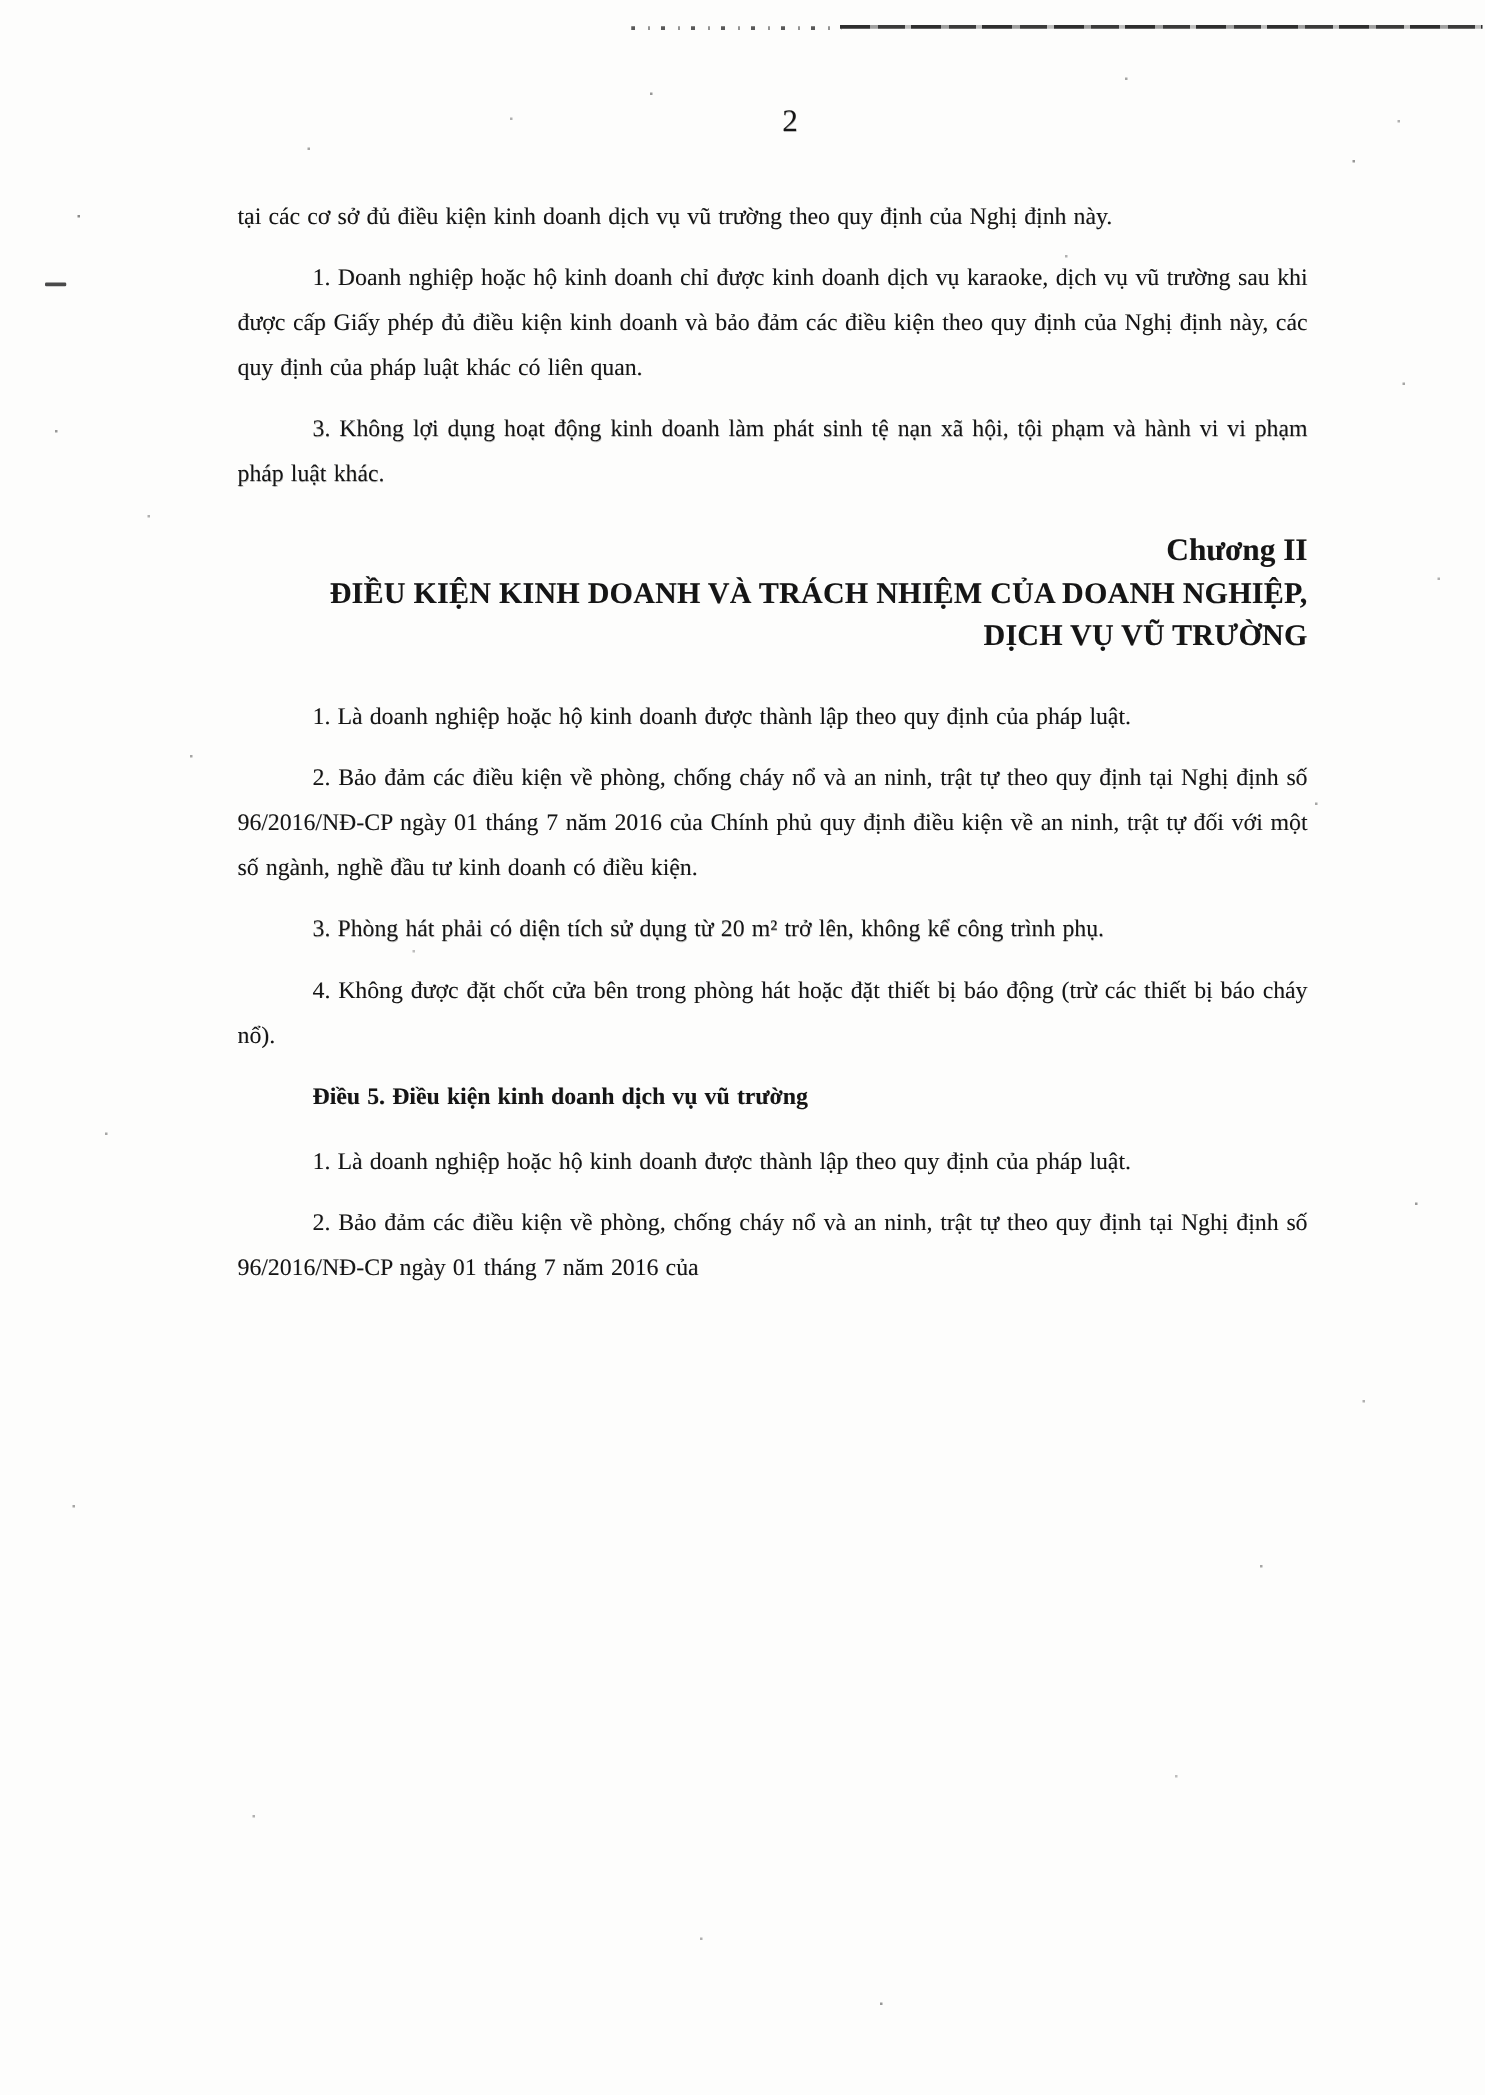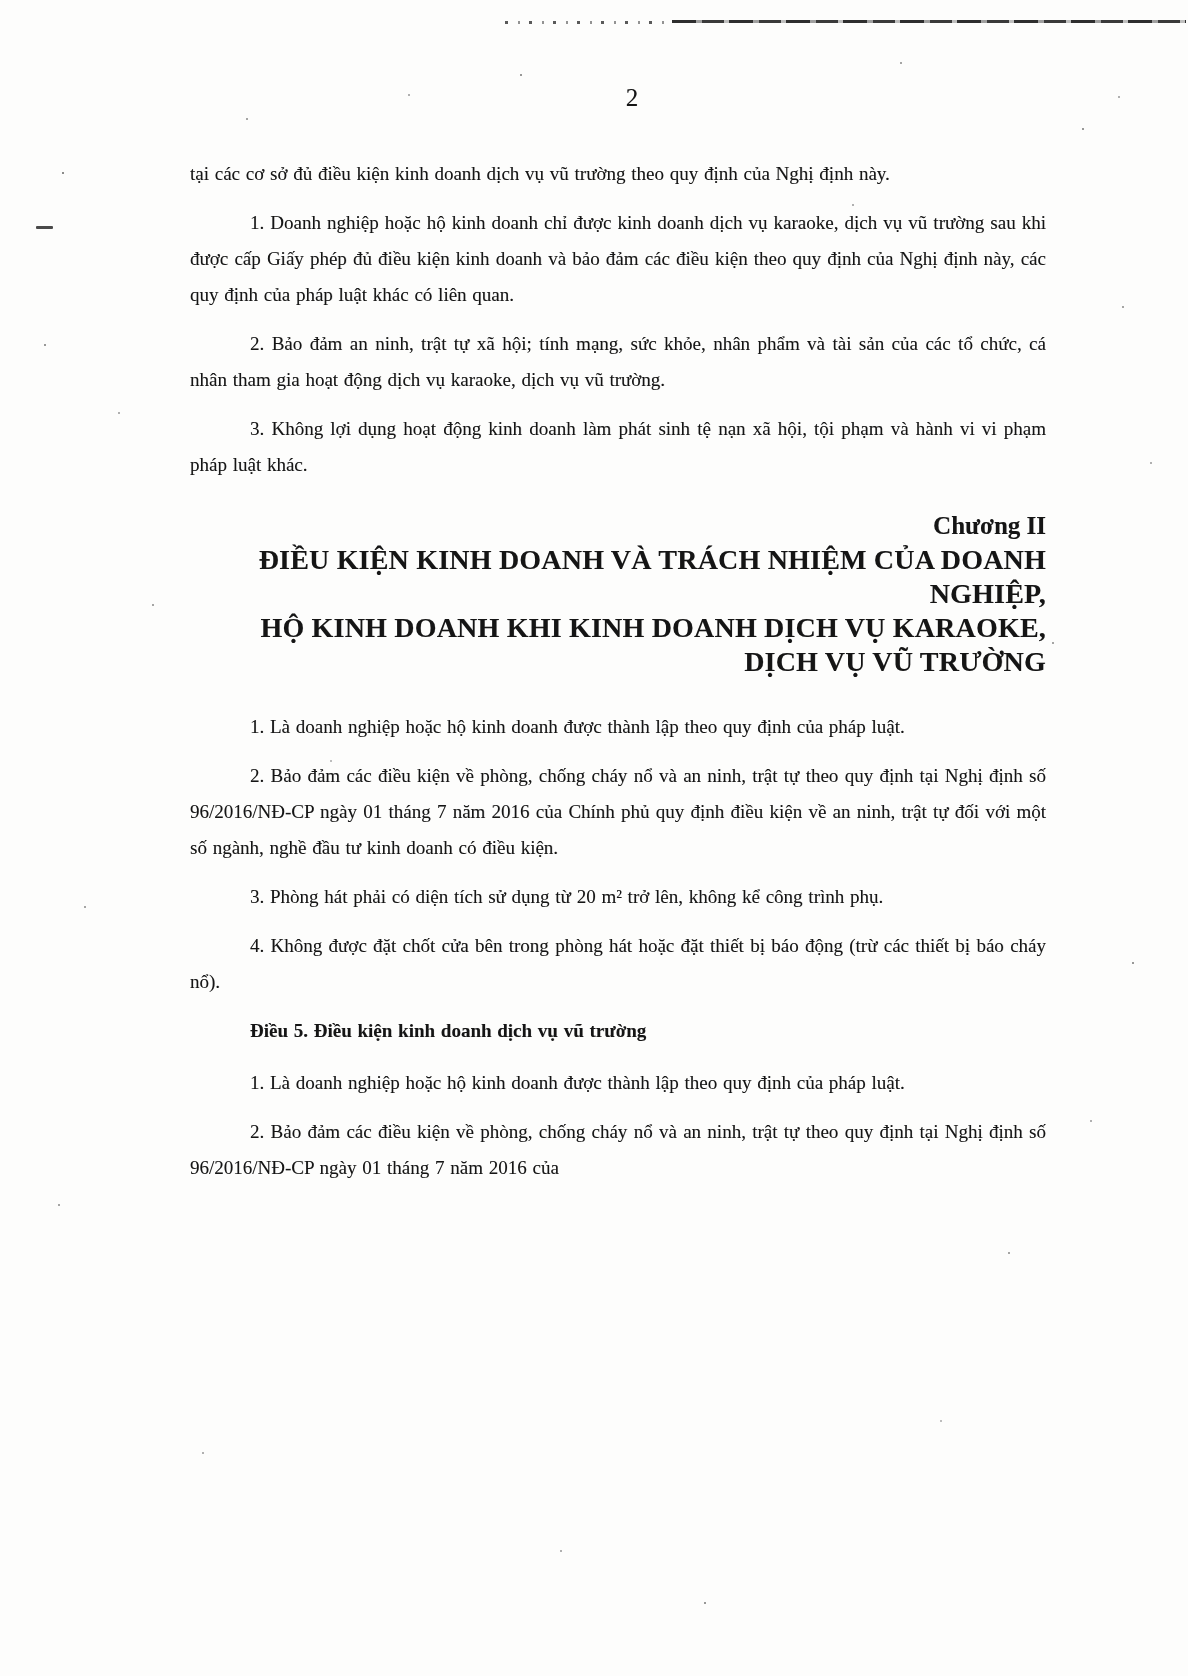--- a/index.html
+++ b/index.html
@@ -42,21 +42,21 @@
   .chapter {
     margin: 26px 0 30px 0;
     text-align: right;
     font-weight: bold;
   }
   .chapter-label {
     font-size: 25px;
     line-height: 34px;
   }
   .chapter-title {
-    font-size: 28px;
+    font-size: 24px;
     line-height: 34px;
     letter-spacing: 0.2px;
   }
 
   
   .artifact-dots {
     position: absolute;
     left: 505px; top: 21px;
     width: 168px; height: 3px;
     background: repeating-linear-gradient(90deg,
@@ -120,27 +120,25 @@
   <div class="artifact-dash"></div>
   <div class="noise"></div>
 
   <div class="content">
 
     <div class="page-number">2</div>
 
     <p class="body-text no-indent">tại các cơ sở đủ điều kiện kinh doanh dịch vụ vũ trường theo quy định của Nghị định này.</p>
 
     <p class="body-text">1. Doanh nghiệp hoặc hộ kinh doanh chỉ được kinh doanh dịch vụ karaoke, dịch vụ vũ trường sau khi được cấp Giấy phép đủ điều kiện kinh doanh và bảo đảm các điều kiện theo quy định của Nghị định này, các quy định của pháp luật khác có liên quan.</p>
-    <p class="body-text">2. Bảo đảm an ninh, trật tự xã hội; tính mạng, sức khỏe, nhân phẩm và tài sản của các tổ chức, cá nhân tham gia hoạt động dịch vụ karaoke, dịch vụ vũ trường.</p>
     <p class="body-text">3. Không lợi dụng hoạt động kinh doanh làm phát sinh tệ nạn xã hội, tội phạm và hành vi vi phạm pháp luật khác.</p>
 
     <div class="chapter">
       <div class="chapter-label">Chương II</div>
       <div class="chapter-title">ĐIỀU KIỆN KINH DOANH VÀ TRÁCH NHIỆM CỦA DOANH NGHIỆP,</div>
-      <div class="chapter-title">HỘ KINH DOANH KHI KINH DOANH DỊCH VỤ KARAOKE,</div>
       <div class="chapter-title">DỊCH VỤ VŨ TRƯỜNG</div>
     </div>
 
     <p class="body-text">1. Là doanh nghiệp hoặc hộ kinh doanh được thành lập theo quy định của pháp luật.</p>
     <p class="body-text">2. Bảo đảm các điều kiện về phòng, chống cháy nổ và an ninh, trật tự theo quy định tại Nghị định số 96/2016/NĐ-CP ngày 01 tháng 7 năm 2016 của Chính phủ quy định điều kiện về an ninh, trật tự đối với một số ngành, nghề đầu tư kinh doanh có điều kiện.</p>
     <p class="body-text">3. Phòng hát phải có diện tích sử dụng từ 20 m² trở lên, không kể công trình phụ.</p>
     <p class="body-text">4. Không được đặt chốt cửa bên trong phòng hát hoặc đặt thiết bị báo động (trừ các thiết bị báo cháy nổ).</p>
 
     <p class="body-text heading">Điều 5. Điều kiện kinh doanh dịch vụ vũ trường</p>
     <p class="body-text">1. Là doanh nghiệp hoặc hộ kinh doanh được thành lập theo quy định của pháp luật.</p>

